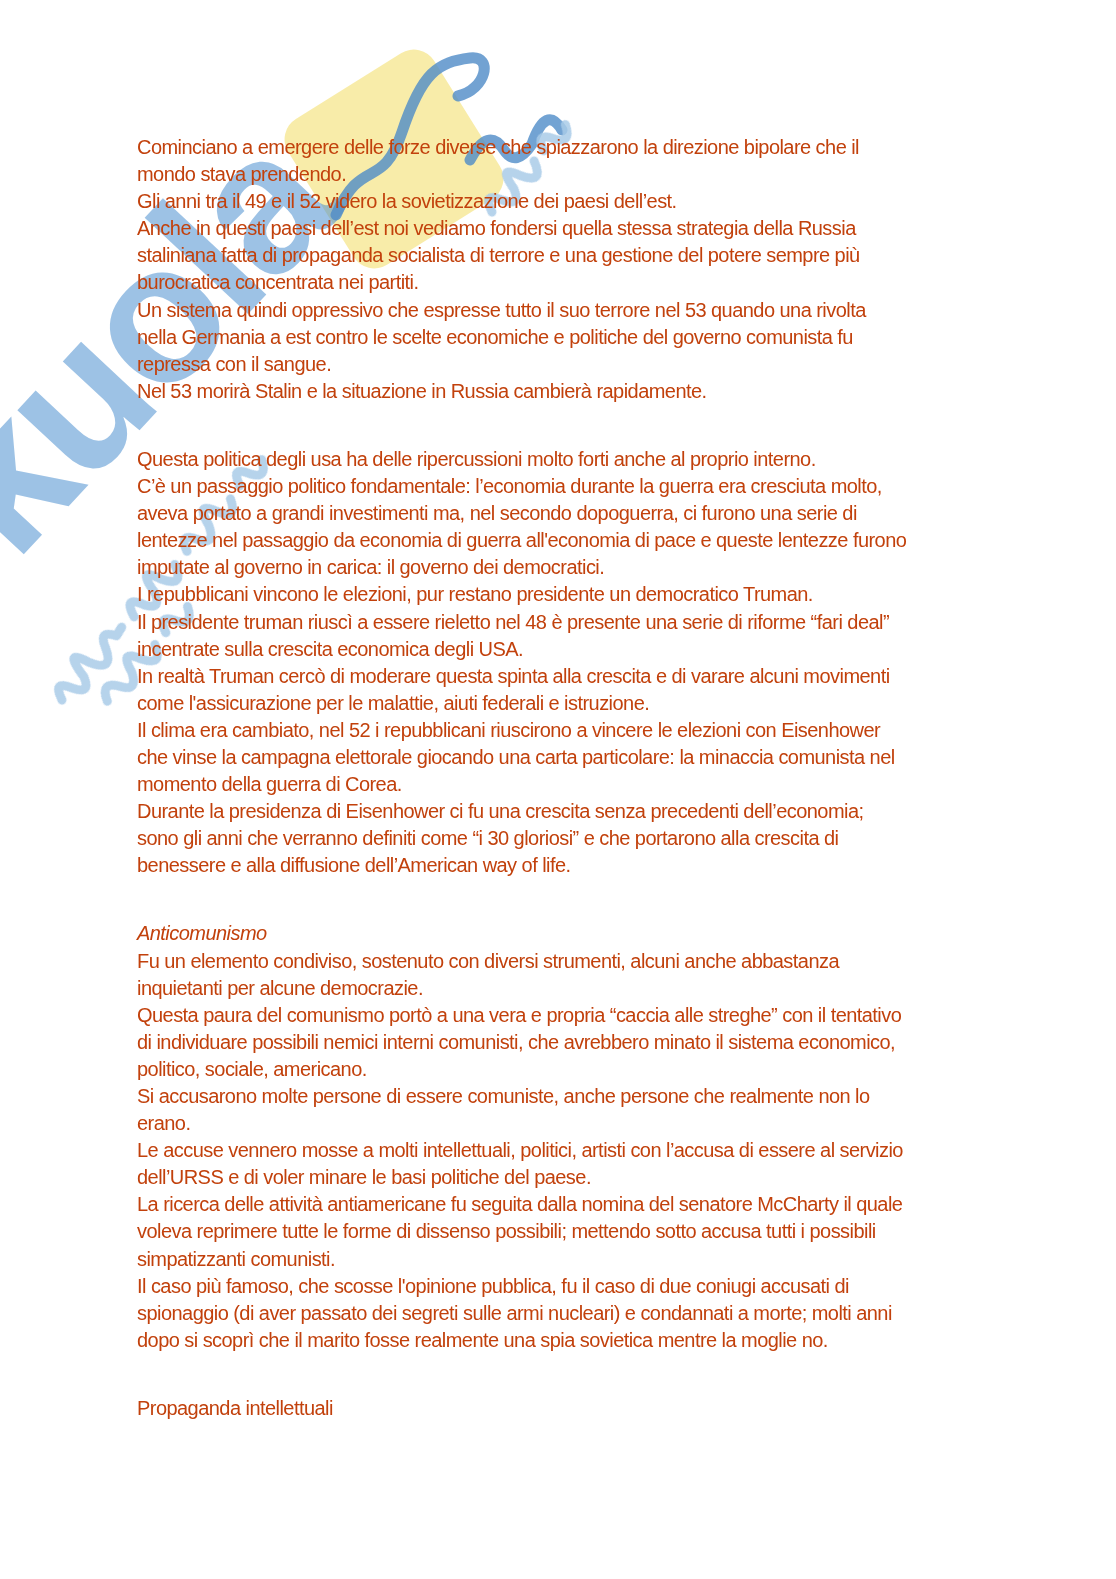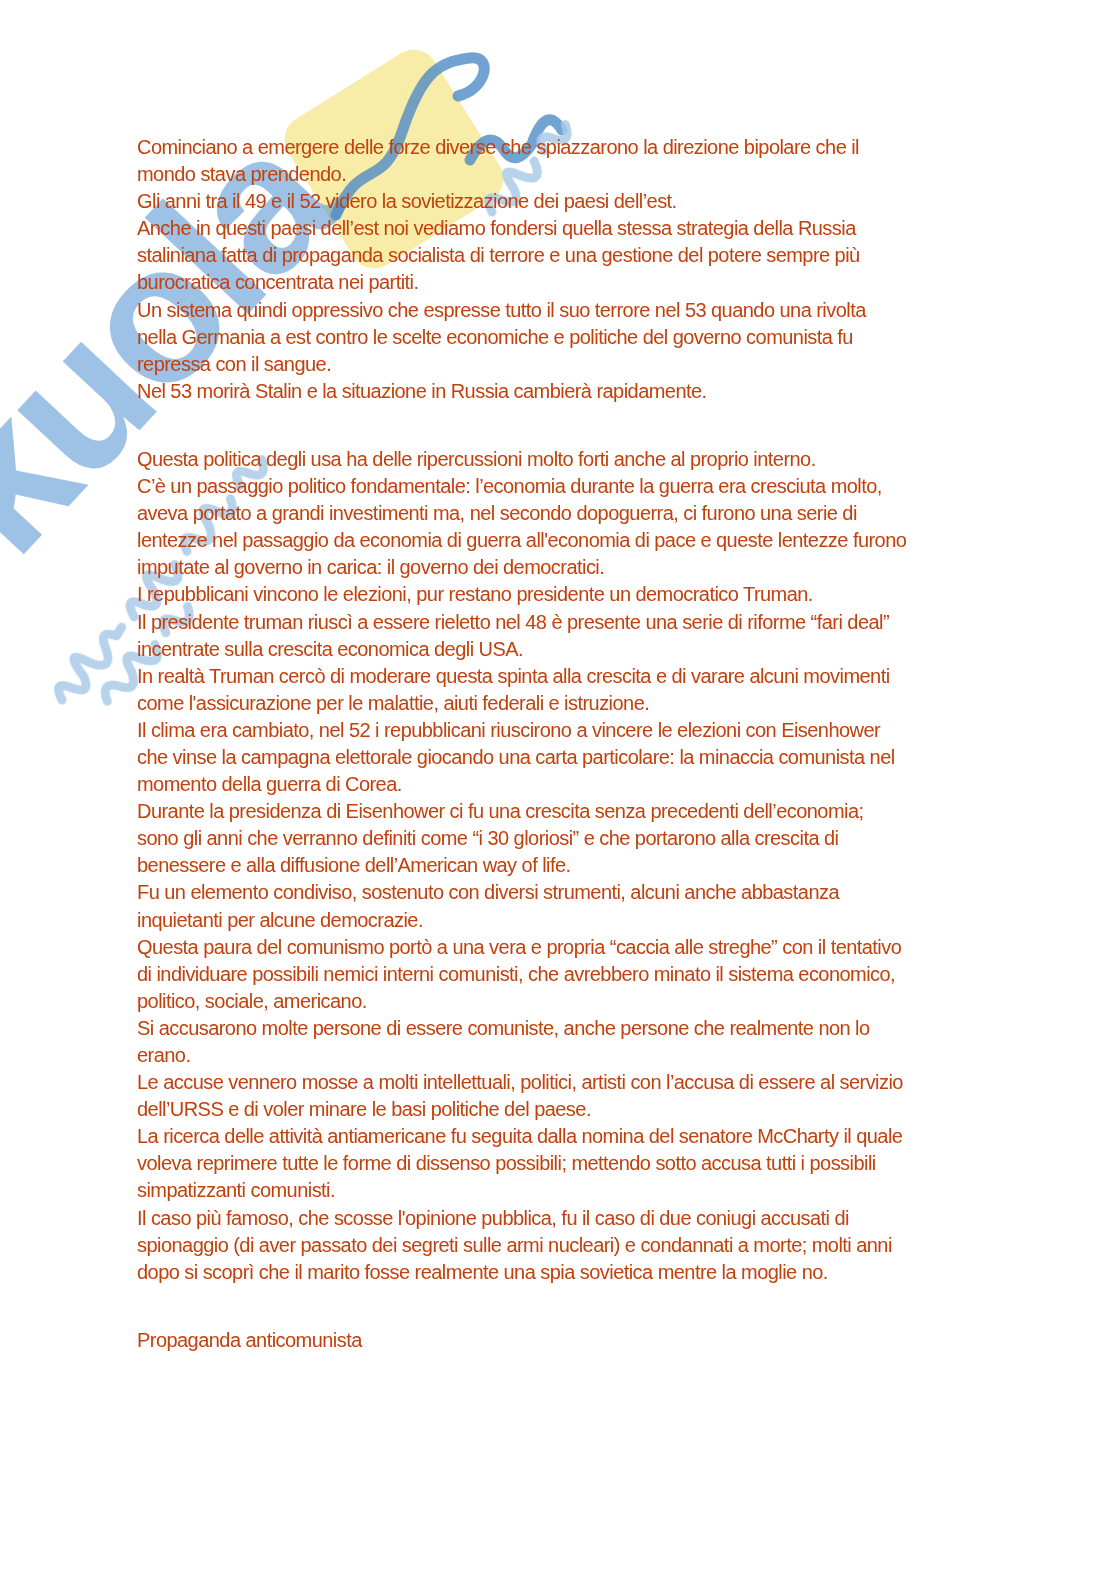--- a/index.html
+++ b/index.html
@@ -89,31 +89,32 @@
 Il presidente truman riuscì a essere rieletto nel 48 è presente una serie di riforme “fari deal”
 incentrate sulla crescita economica degli USA.
 In realtà Truman cercò di moderare questa spinta alla crescita e di varare alcuni movimenti
 come l'assicurazione per le malattie, aiuti federali e istruzione.
 Il clima era cambiato, nel 52 i repubblicani riuscirono a vincere le elezioni con Eisenhower
 che vinse la campagna elettorale giocando una carta particolare: la minaccia comunista nel
 momento della guerra di Corea.
 Durante la presidenza di Eisenhower ci fu una crescita senza precedenti dell’economia;
 sono gli anni che verranno definiti come “i 30 gloriosi” e che portarono alla crescita di
 benessere e alla diffusione dell’American way of life.</p>
+    <p class="para gap italic">Anticomunismo</p>
     <p class="para">Fu un elemento condiviso, sostenuto con diversi strumenti, alcuni anche abbastanza
 inquietanti per alcune democrazie.
 Questa paura del comunismo portò a una vera e propria “caccia alle streghe” con il tentativo
 di individuare possibili nemici interni comunisti, che avrebbero minato il sistema economico,
 politico, sociale, americano.
 Si accusarono molte persone di essere comuniste, anche persone che realmente non lo
 erano.
 Le accuse vennero mosse a molti intellettuali, politici, artisti con l’accusa di essere al servizio
 dell’URSS e di voler minare le basi politiche del paese.
 La ricerca delle attività antiamericane fu seguita dalla nomina del senatore McCharty il quale
 voleva reprimere tutte le forme di dissenso possibili; mettendo sotto accusa tutti i possibili
 simpatizzanti comunisti.
 Il caso più famoso, che scosse l'opinione pubblica, fu il caso di due coniugi accusati di
 spionaggio (di aver passato dei segreti sulle armi nucleari) e condannati a morte; molti anni
 dopo si scoprì che il marito fosse realmente una spia sovietica mentre la moglie no.</p>
-    <p class="para gap">Propaganda anticomunista</p>
+    <p class="para gap">Propaganda intellettuali</p>
   </div>
 
 </div>
 
 </body></html>

